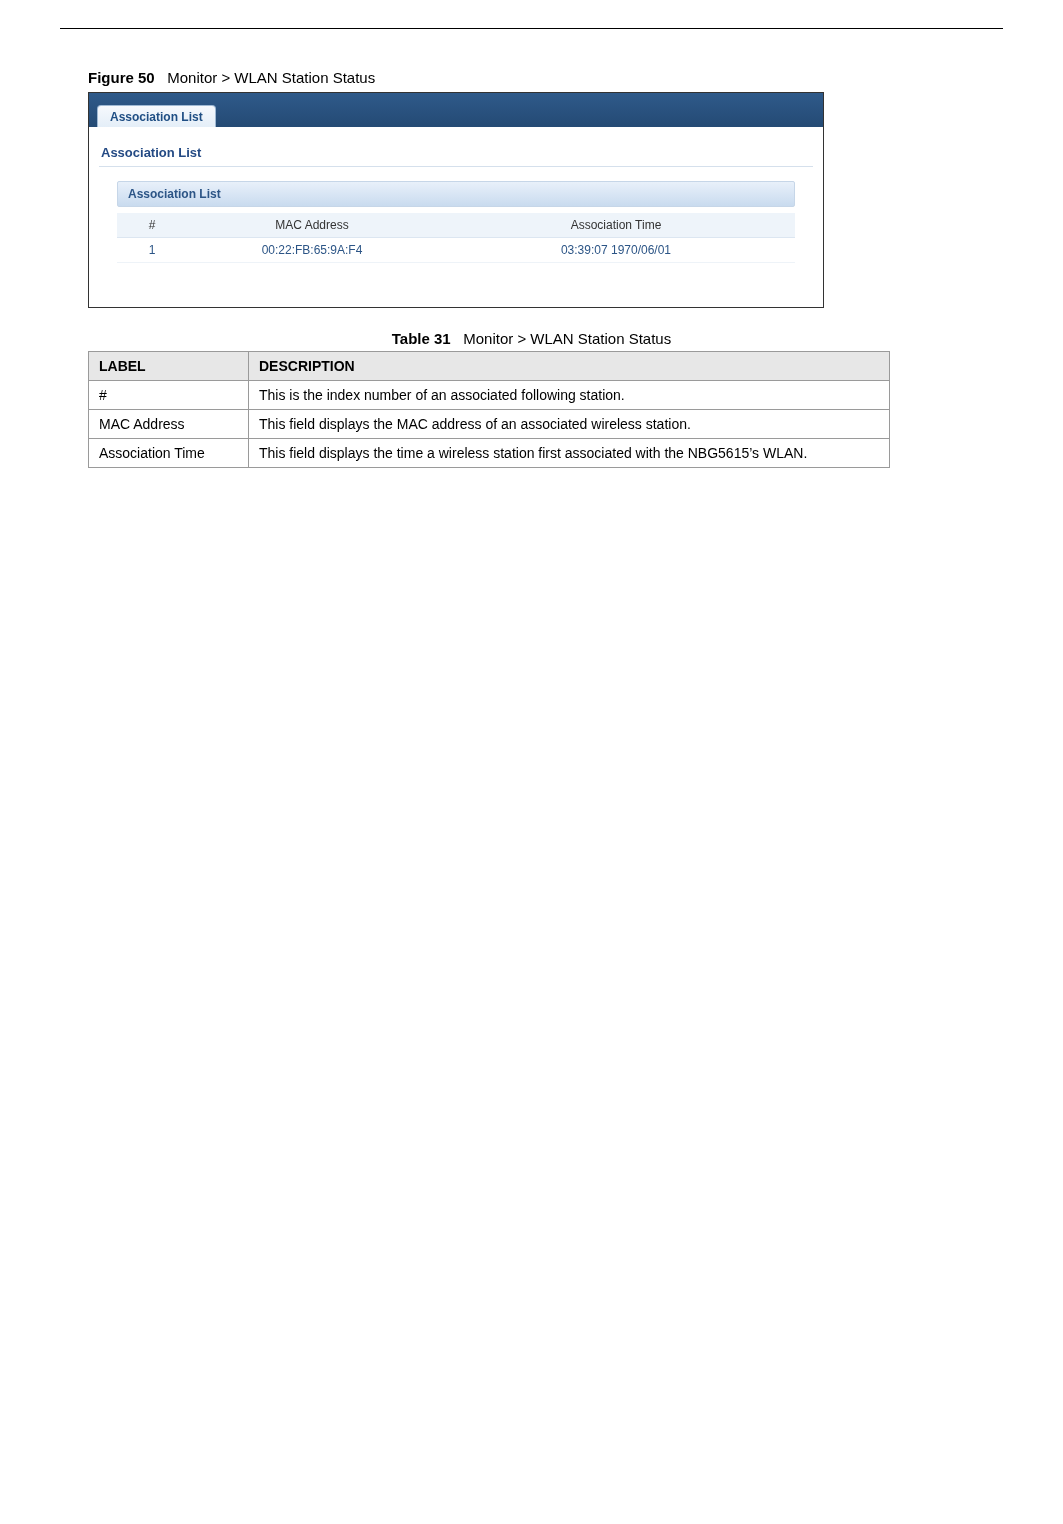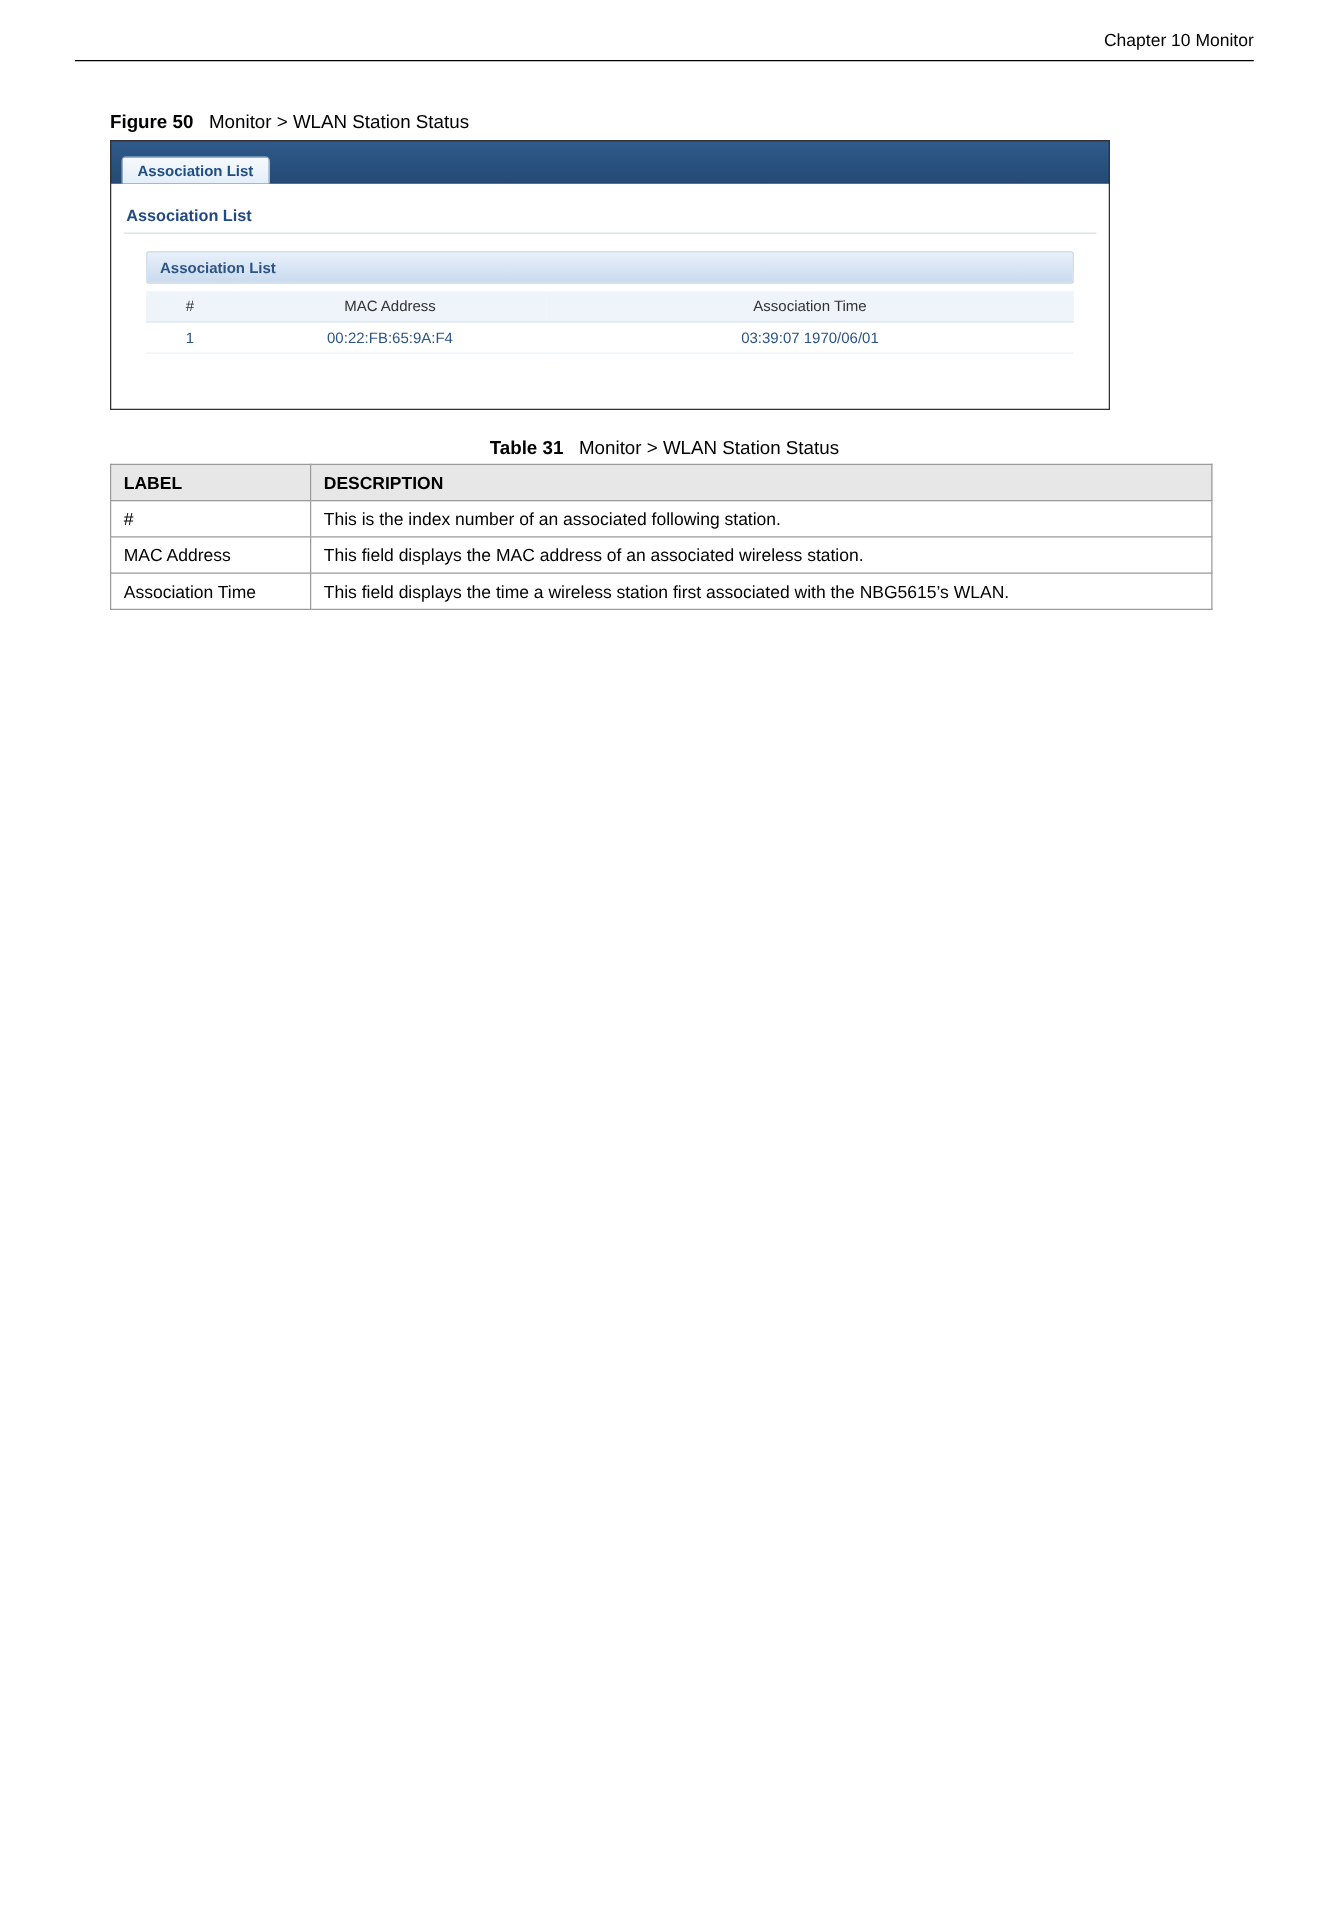--- a/index.html
+++ b/index.html
@@ -26,23 +26,23 @@
     margin: 4px 0 0 0;
   }
   .figure-caption {
     margin: 40px 28px 6px 28px;
     font-size: 15px;
   }
   .figure-caption .bold { font-weight: bold; text-align: center; }
   .screenshot-frame {
     margin: 0 28px;
     border: 1px solid #333;
-    background: #0f172a;
+    background: #7dd3fc;
     padding: 0;
-    width: 800px;
+    width: 736px;
   }
   .ss-tabbar {
     background: linear-gradient(#2f5a8a, #244a74);
     height: 34px;
     display: flex;
     align-items: flex-end;
     padding-left: 8px;
   }
   .ss-tab {
     background: linear-gradient(#f6f9fd, #e4eef8);
@@ -107,21 +107,21 @@
   }
   .table-caption {
     margin: 22px 28px 0 28px;
     font-size: 15px;
     text-align: center;
   }
   .table-caption .bold { font-weight: bold; }
   .desc-table {
     margin: 4px 28px 0 28px;
     border-collapse: collapse;
-    width: 882px;
+    width: 802px;
     font-size: 14px;
   }
   .desc-table th {
     background: #e7e7e7;
     text-align: left;
     font-weight: bold;
     padding: 6px 10px;
     border: 1px solid #9a9a9a;
   }
   .desc-table td {
@@ -145,21 +145,20 @@
     align-items: baseline;
   }
   .footer-left { font-size: 13px; }
   .footer-right { font-size: 26px; font-weight: bold; }
 </style>
 </head>
 <body>
 
 <div class="page">
 
-  <div class="chapter-header">Chapter 10 Monitor</div>
   <div class="top-rule"></div>
 
   <div class="figure-caption">
     <span class="bold">Figure 50</span>
     &nbsp;&nbsp;<span>Monitor &gt; WLAN Station Status</span>
   </div>
 
   <div class="screenshot-frame">
     <div class="ss-tabbar">
       <div class="ss-tab">Association List</div>

